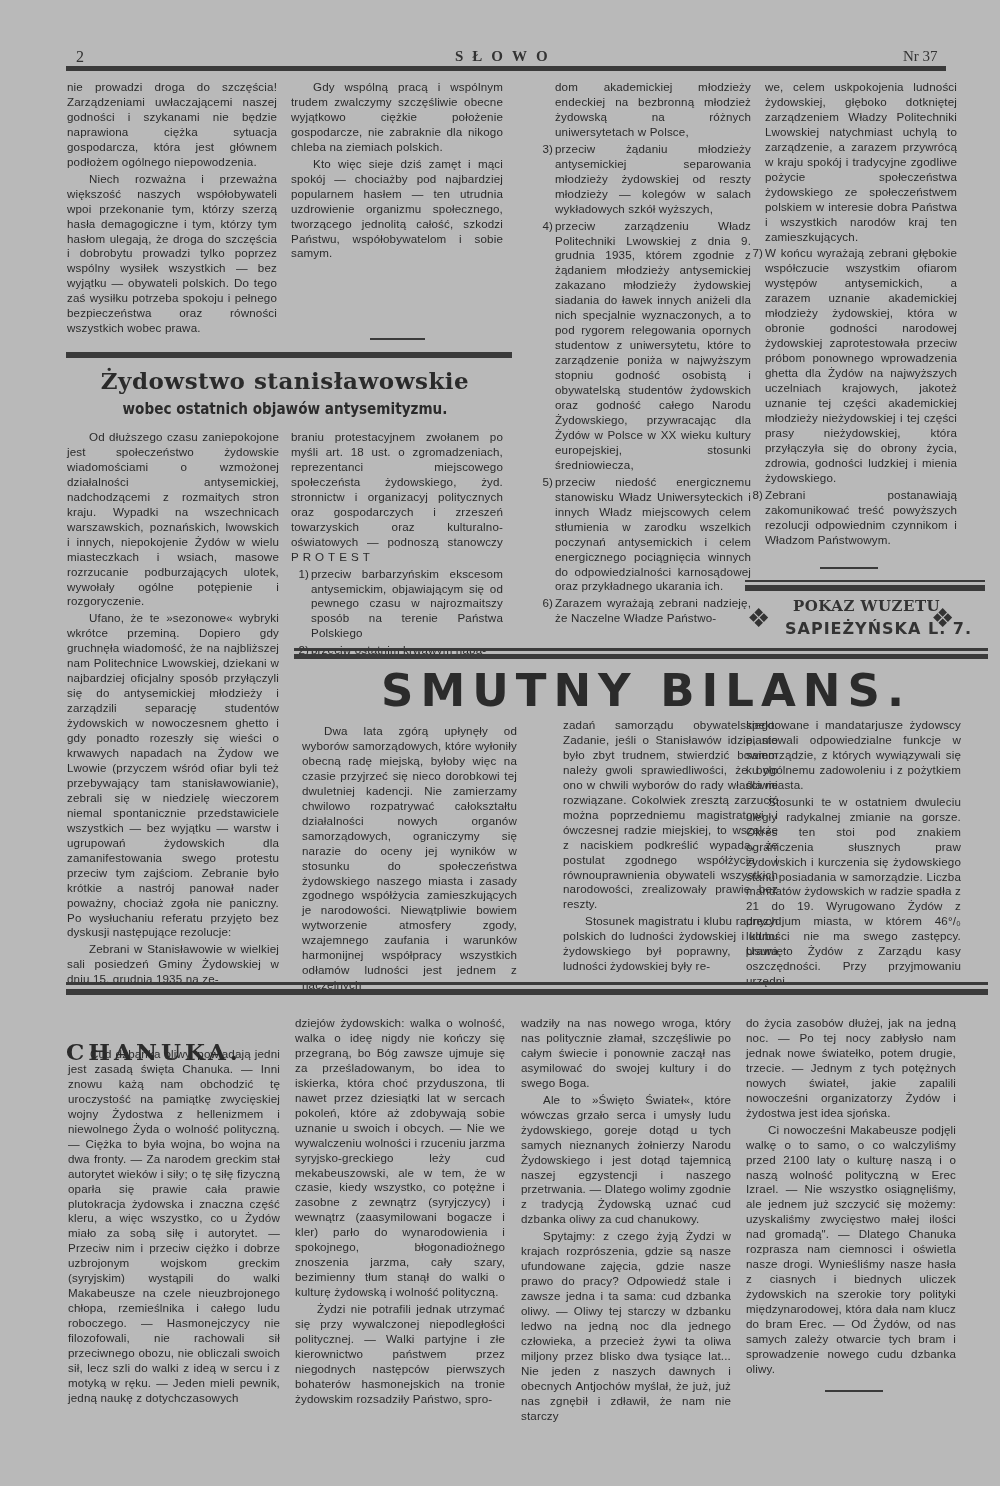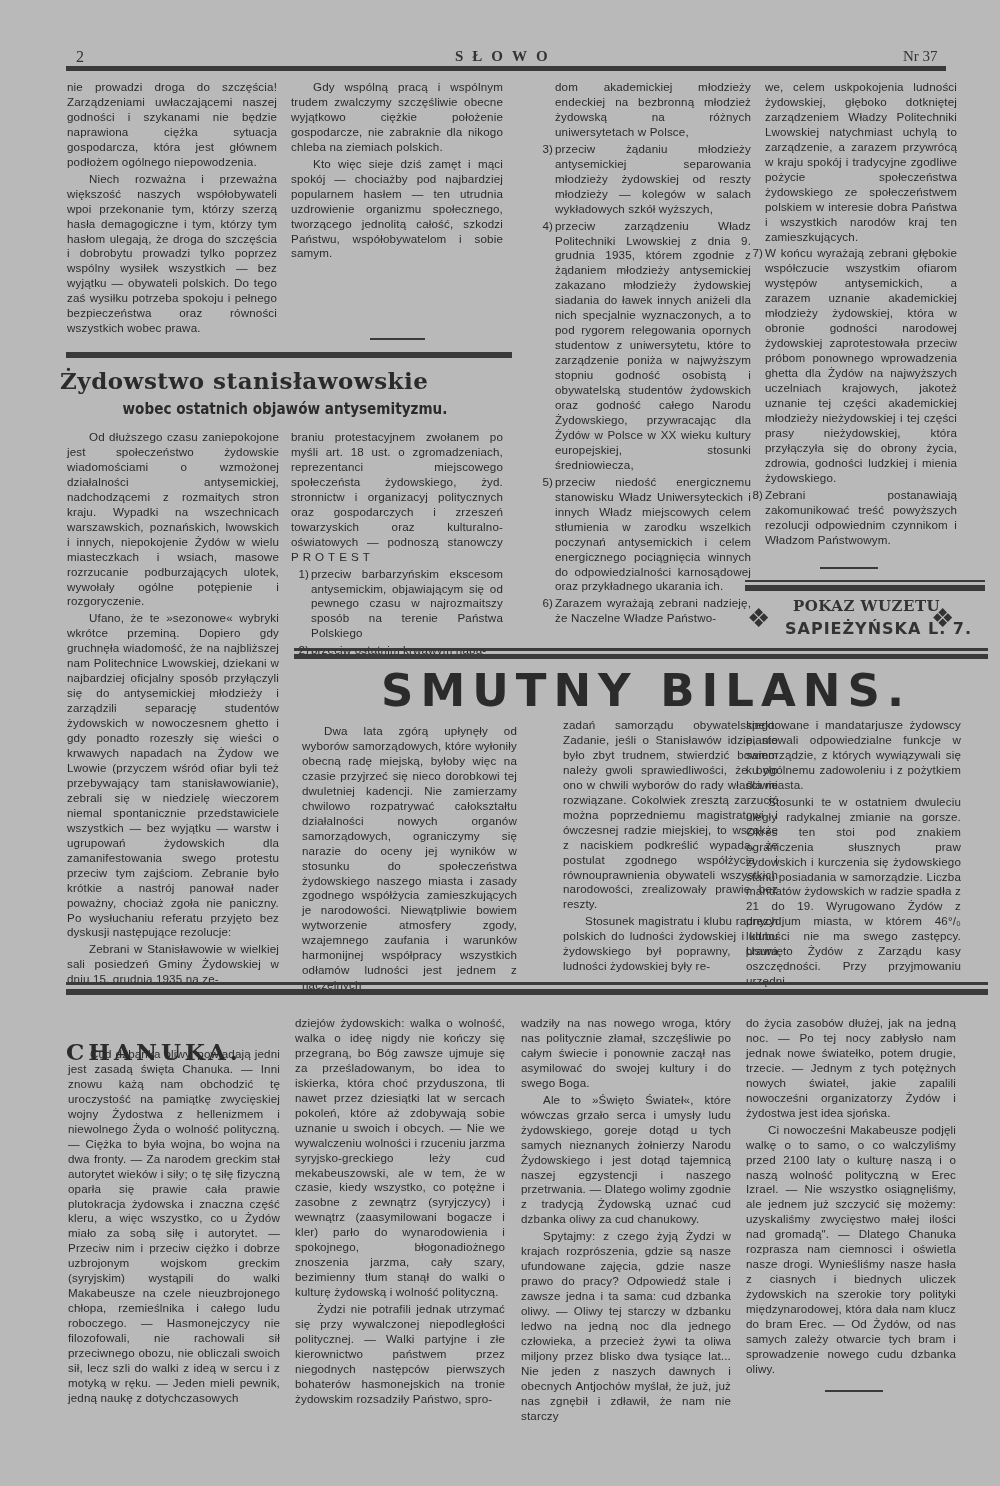--- a/index.html
+++ b/index.html
@@ -23,21 +23,21 @@
     font-size:11.6px; line-height:14.95px;
     text-align:justify;
     letter-spacing:0.15px;
   }
   .col p { margin:0 0 2px 0; text-indent:22px; }
   .col p.noind { text-indent:0; }
   .col .item { display:flex; margin:0 0 2px 0; }
   .col .item .num { width:18px; flex:none; text-align:right; padding-right:2px; }
   .col .item .txt { flex:1; text-align:justify; }
   .h-zyd {
-    left:60px; width:450px; top:367px; 
+    left:60px; width:450px; top:367px; text-align:center;
     font-family:"DejaVu Serif", serif; font-weight:bold; font-size:23px;
     letter-spacing:0.5px; color:#2b2b2b;
   }
   .h-zyd-sub {
     left:60px; width:450px; top:399px; text-align:center;
     font-family:"DejaVu Sans", sans-serif; font-weight:bold; font-size:16px;
     transform:scaleX(0.85); color:#2b2b2b;
   }
   .h-smutny {
     left:296px; width:700px; top:664px; text-align:center;

